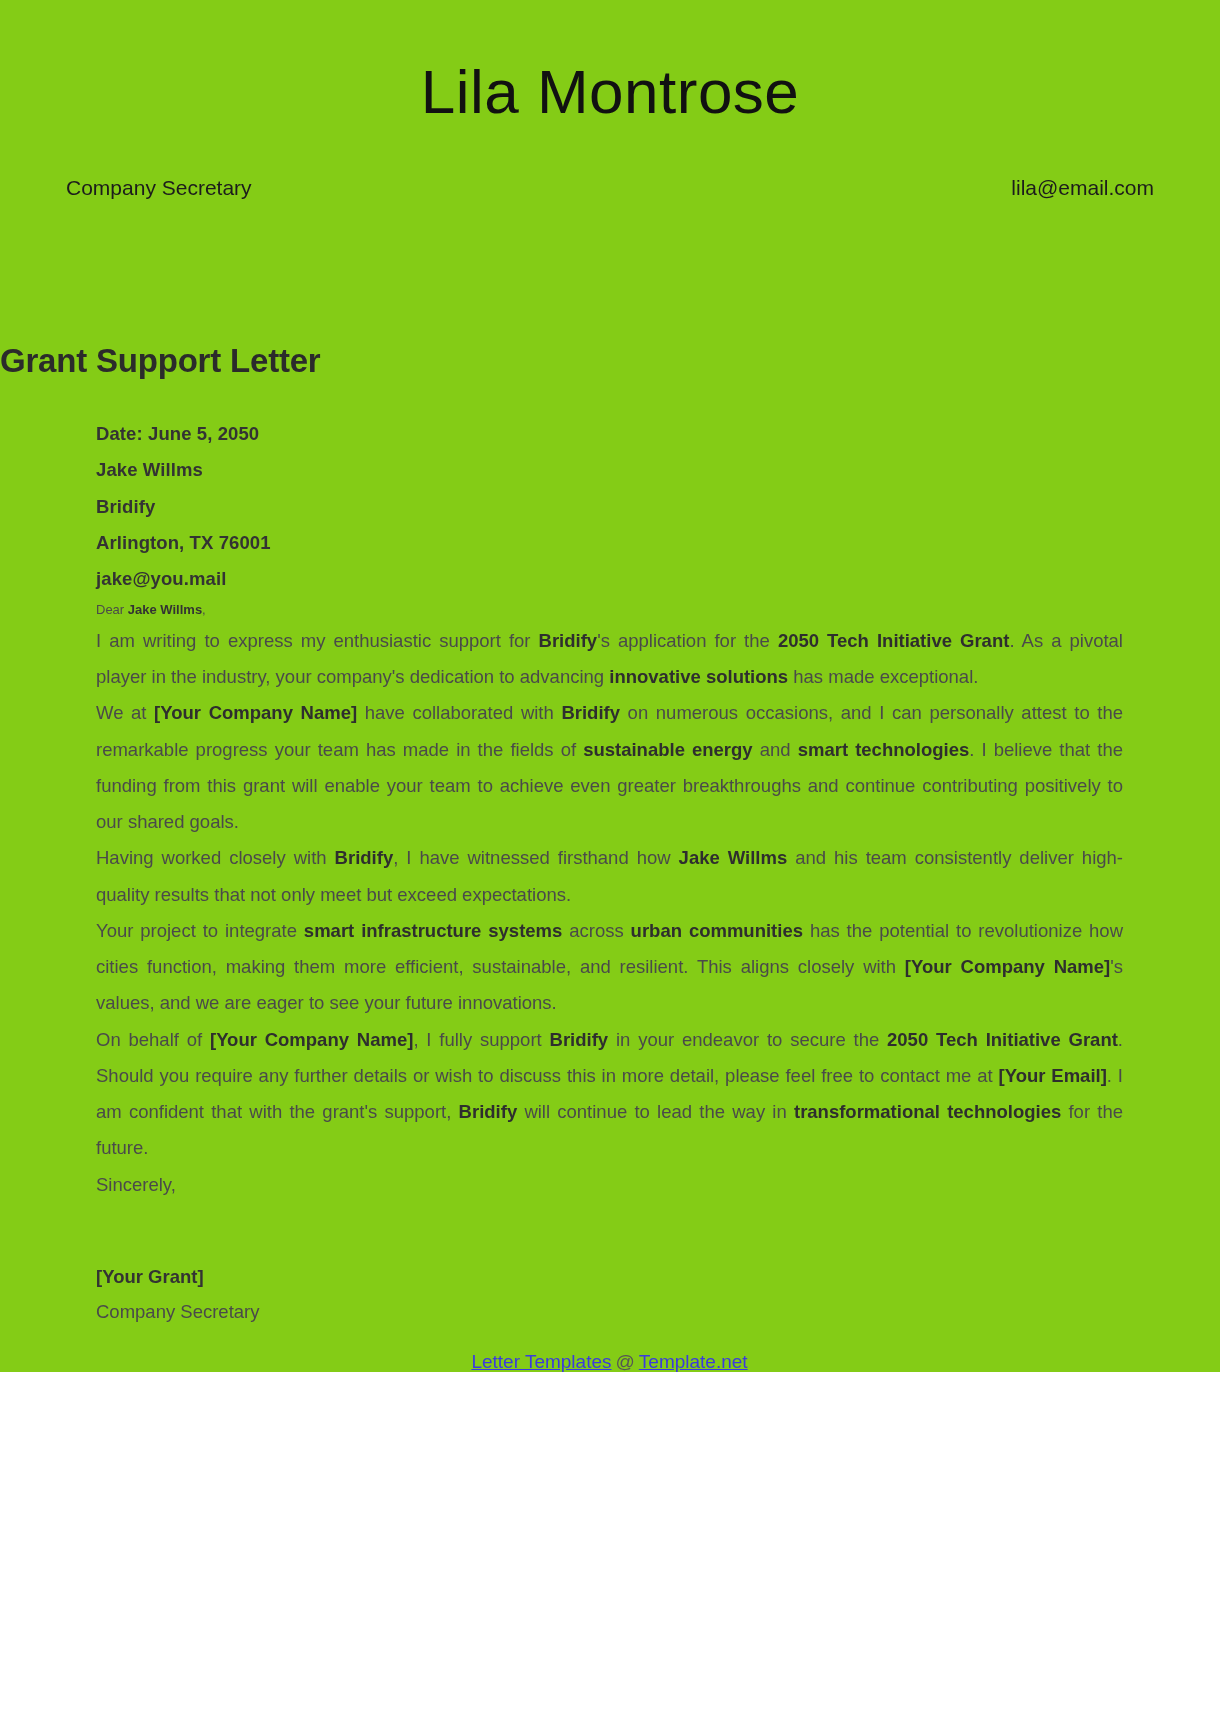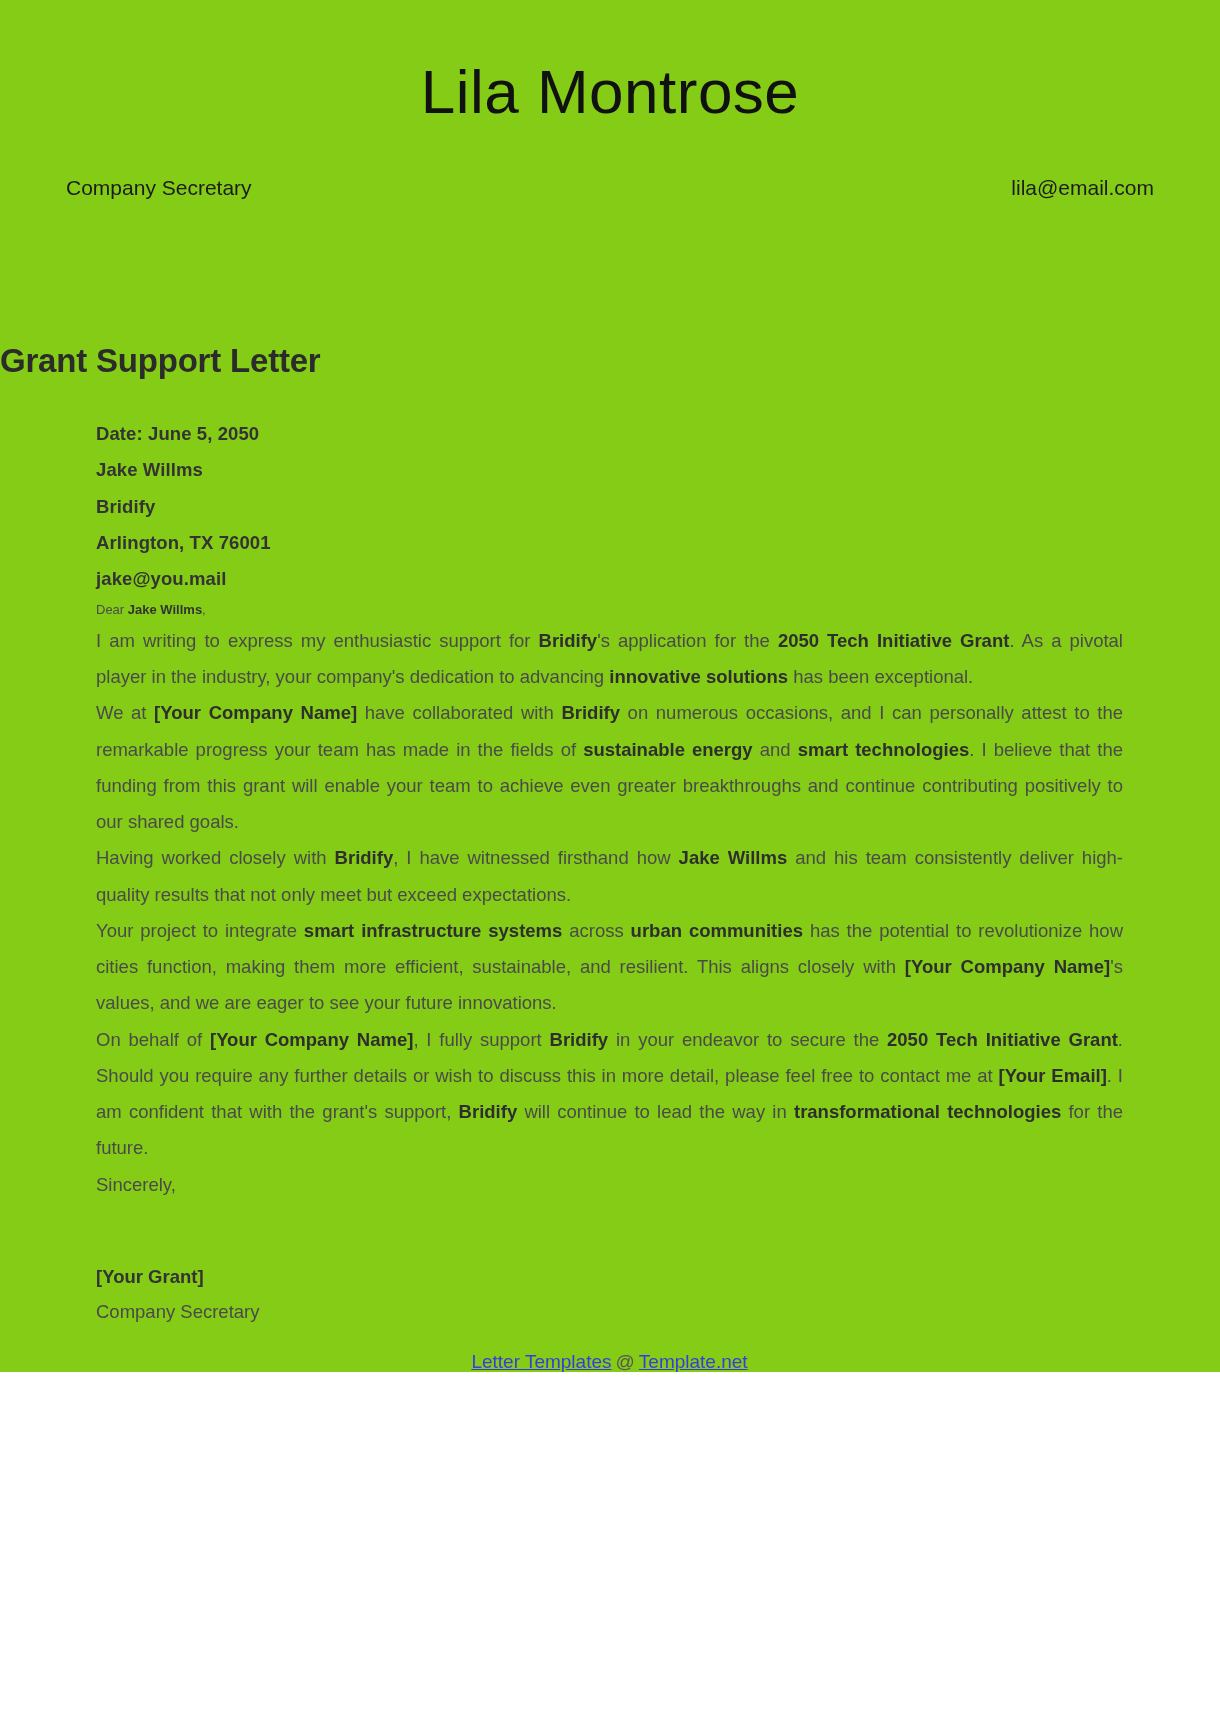--- a/index.html
+++ b/index.html
@@ -159,21 +159,21 @@
         <div class="addr-line">Bridify</div>
         <div class="addr-line">Arlington, TX 76001</div>
         <div class="addr-line">jake@you.mail</div>
       </div>
 
     <div class="salutation">
       <span>Dear </span><b>Jake Willms</b><span>,</span>
     </div>
 
     <div id="paragraphs">
-        <p class="body-para"><span>I am writing to express my enthusiastic support for </span><b>Bridify</b><span>'s application for the </span><b>2050 Tech Initiative Grant</b><span>. As a pivotal player in the industry, your company's dedication to advancing </span><b>innovative solutions</b><span> has been exceptional.</span></p>
+        <p class="body-para"><span>I am writing to express my enthusiastic support for </span><b>Bridify</b><span>'s application for the </span><b>2050 Tech Initiative Grant</b><span>. As a pivotal player in the industry, your company's dedication to advancing </span><b>innovative solutions</b><span> has made exceptional.</span></p>
         <p class="body-para"><span>We at </span><b>[Your Company Name]</b><span> have collaborated with </span><b>Bridify</b><span> on numerous occasions, and I can personally attest to the remarkable progress your team has made in the fields of </span><b>sustainable energy</b><span> and </span><b>smart technologies</b><span>. I believe that the funding from this grant will enable your team to achieve even greater breakthroughs and continue contributing positively to our shared goals.</span></p>
         <p class="body-para"><span>Having worked closely with </span><b>Bridify</b><span>, I have witnessed firsthand how </span><b>Jake Willms</b><span> and his team consistently deliver high-quality results that not only meet but exceed expectations.</span></p>
         <p class="body-para"><span>Your project to integrate </span><b>smart infrastructure systems</b><span> across </span><b>urban communities</b><span> has the potential to revolutionize how cities function, making them more efficient, sustainable, and resilient. This aligns closely with </span><b>[Your Company Name]</b><span>'s values, and we are eager to see your future innovations.</span></p>
         <p class="body-para"><span>On behalf of </span><b>[Your Company Name]</b><span>, I fully support </span><b>Bridify</b><span> in your endeavor to secure the </span><b>2050 Tech Initiative Grant</b><span>. Should you require any further details or wish to discuss this in more detail, please feel free to contact me at </span><b>[Your Email]</b><span>. I am confident that with the grant's support, </span><b>Bridify</b><span> will continue to lead the way in </span><b>transformational technologies</b><span> for the future.</span></p>
       </div>
 
     <p class="closing">Sincerely,</p>
 
     <div class="sign-gap"></div>
 

